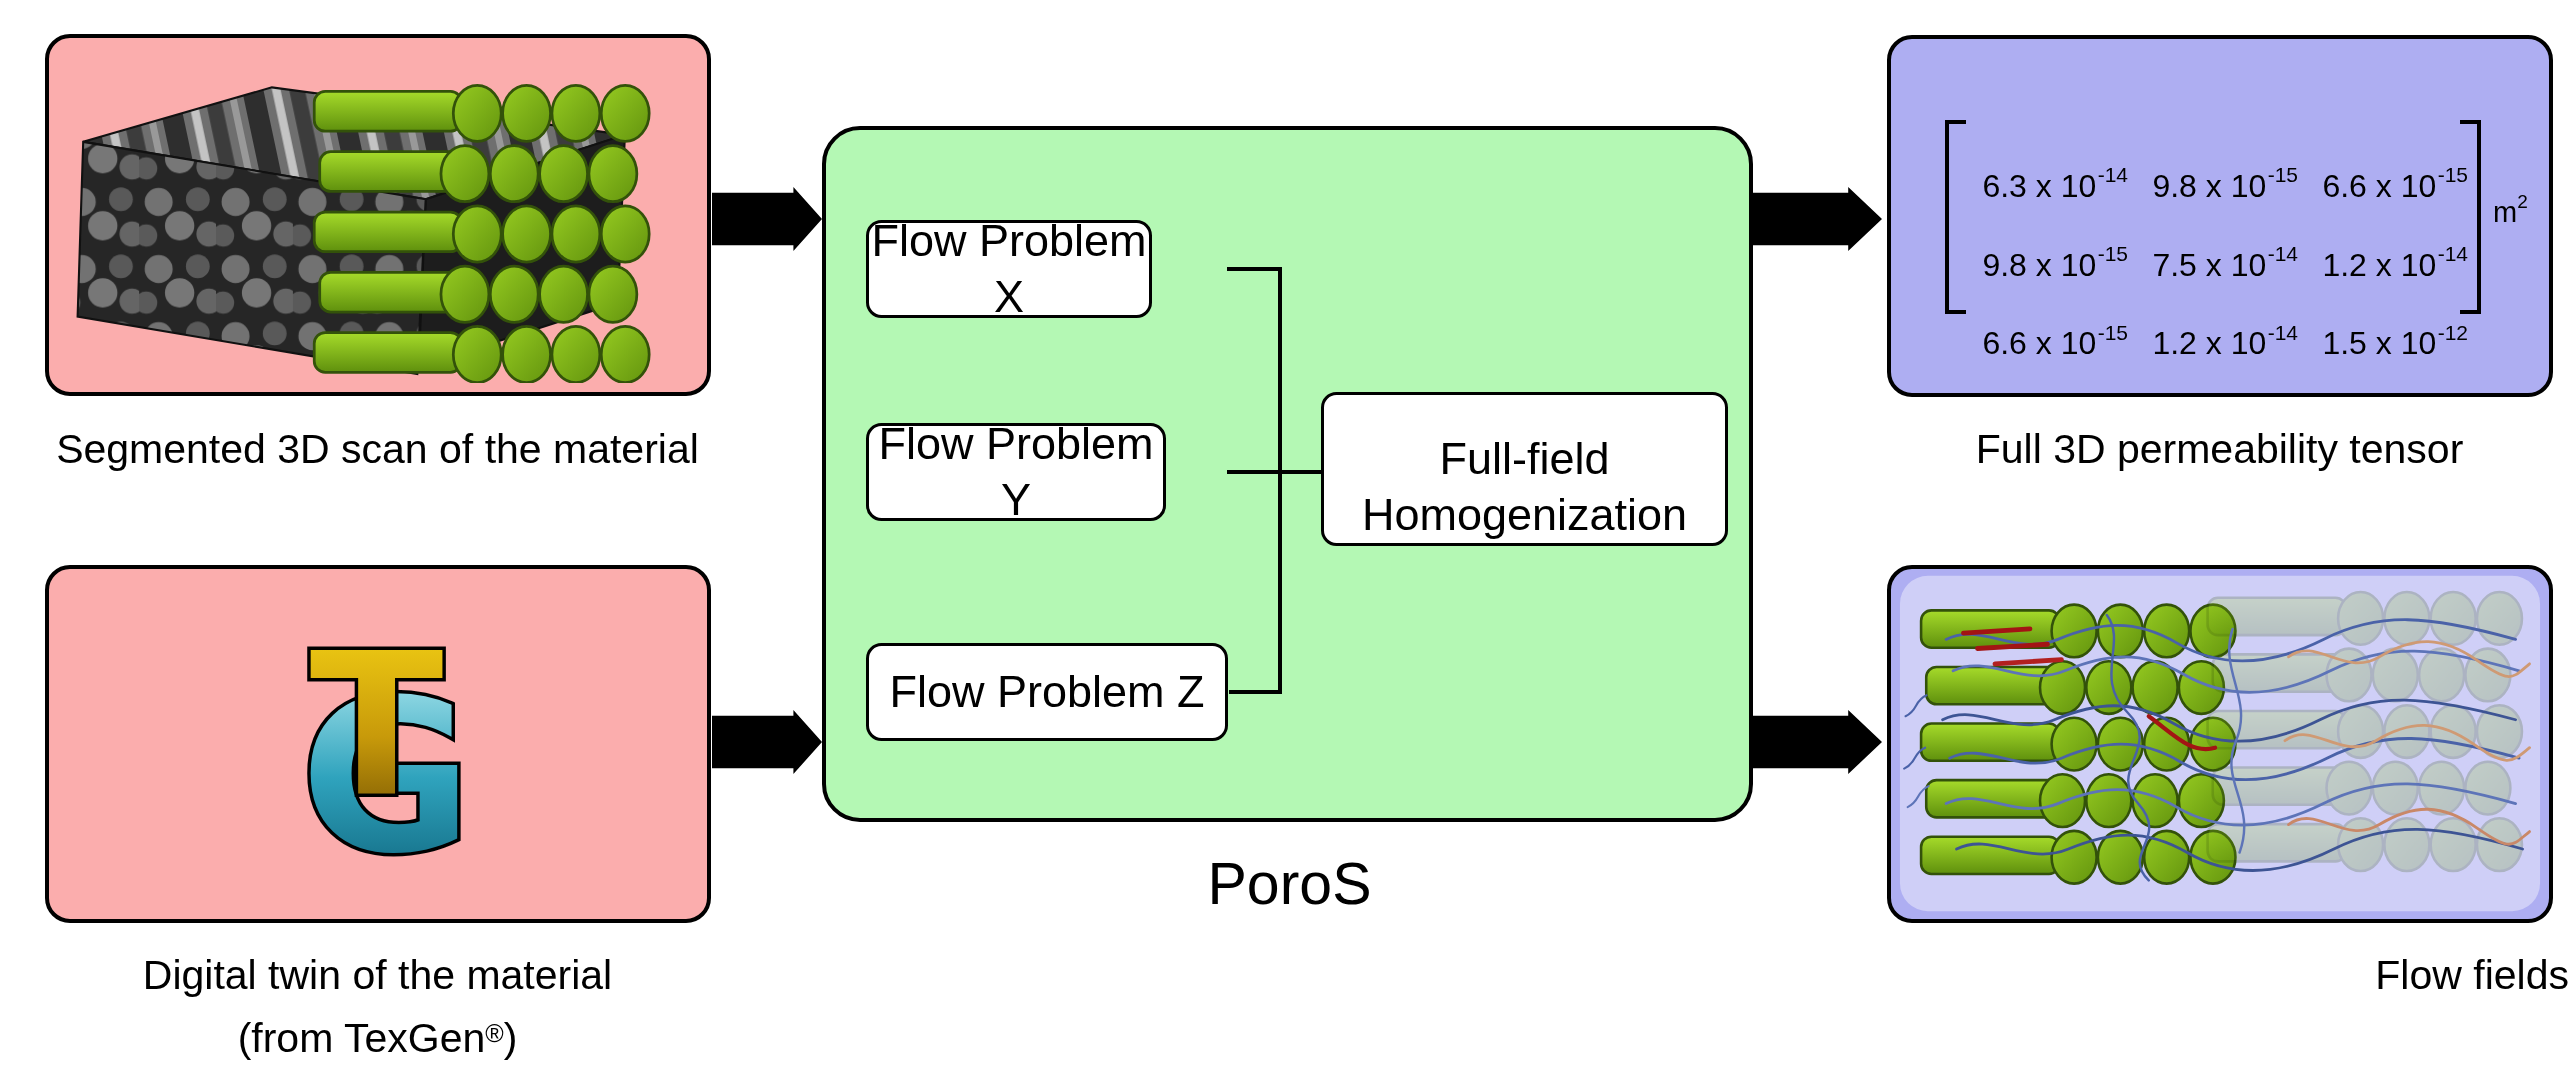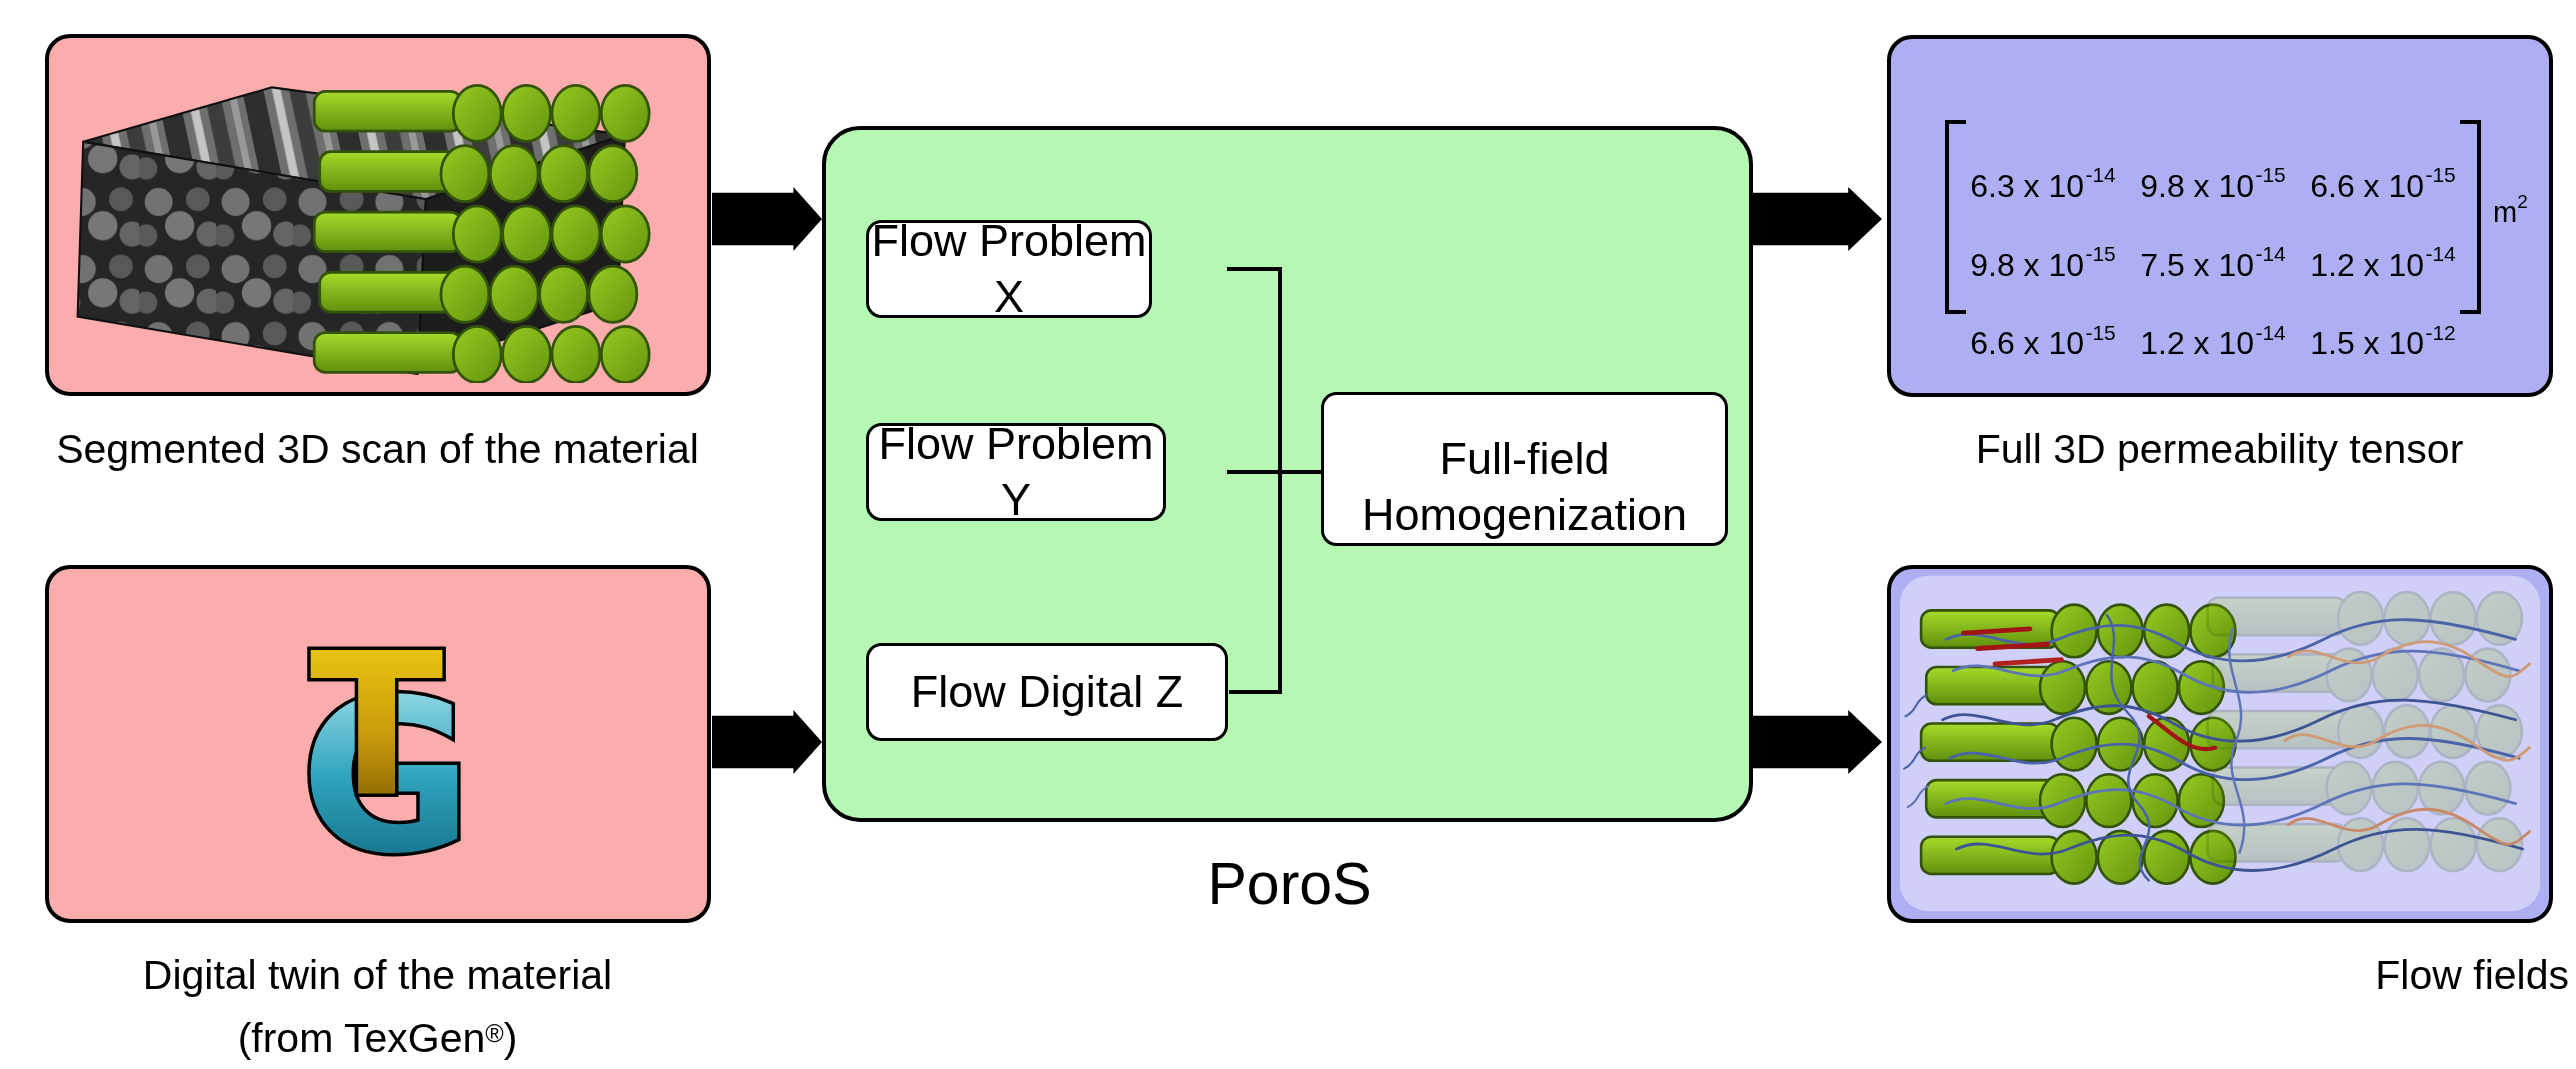--- a/index.html
+++ b/index.html
@@ -17,21 +17,21 @@
         justify-content:center;font-size:45px;text-align:center;line-height:56px;}
   .line{position:absolute;background:#000;}
   .arrow{position:absolute;background:#000;
          clip-path:polygon(0% 9%,74% 9%,74% 0%,100% 50%,74% 100%,74% 91%,0% 91%);}
   .bracket{position:absolute;width:21px;top:120px;height:194px;box-sizing:border-box;
            border-top:4.2px solid #000;border-bottom:4.2px solid #000;}
   .bracket.left{border-left:4.2px solid #000;}
   .bracket.right{border-right:4.2px solid #000;}
   .matrix-grid{position:absolute;display:grid;grid-template-columns:repeat(3,1fr);
                grid-template-rows:repeat(3,1fr);align-items:center;font-size:32px;}
-  .mcell{text-align:center;white-space:nowrap;margin-top:40px;}
+  .mcell{text-align:right;white-space:nowrap;margin-top:40px;}
   .mcell sup{font-size:21px;position:relative;top:-2.8px;margin-left:1.4px;}
   .unit{position:absolute;font-size:29px;}
   .unit sup{font-size:19px;position:relative;top:-2.8px;}
   .cap-sup{font-size:25px;position:relative;top:-9.8px;}
 </style>
 </head>
 <body>
 
 <div class="canvas">
 
@@ -132,21 +132,21 @@
 
   <div class="panel green" style="left:822px;top:126px;width:931px;height:696px;"></div>
 
   <div class="line" style="left:1227px;top:267px;width:55px;height:4.2px;"></div>
   <div class="line" style="left:1229px;top:690px;width:53px;height:4.2px;"></div>
   <div class="line" style="left:1278px;top:267px;width:4.2px;height:427px;"></div>
   <div class="line" style="left:1227px;top:470px;width:94px;height:4.2px;"></div>
 
   <div class="wbox" style="left:866px;top:220px;width:286px;height:98px;">Flow Problem X</div>
   <div class="wbox" style="left:866px;top:423px;width:300px;height:98px;">Flow Problem Y</div>
-  <div class="wbox" style="left:866px;top:643px;width:362px;height:98px;">Flow Digital Z</div>
+  <div class="wbox" style="left:866px;top:643px;width:362px;height:98px;">Flow Problem Z</div>
 
   <div class="wbox" style="left:1321px;top:392px;width:407px;height:154px;justify-content:flex-end;">
     <div>Full-field</div>
     <div>Homogenization</div>
   </div>
 
   <div class="poros-label" style="left:940px;top:850px;width:699px;">PoroS</div>
 
   <div class="arrow" style="left:712px;top:187px;width:110px;height:64px;"></div>
   <div class="arrow" style="left:712px;top:710px;width:110px;height:64px;"></div>

